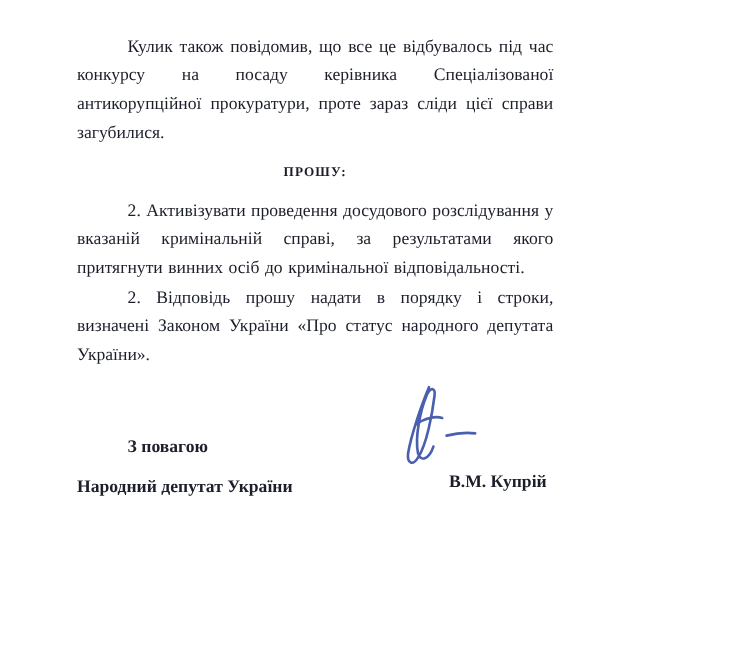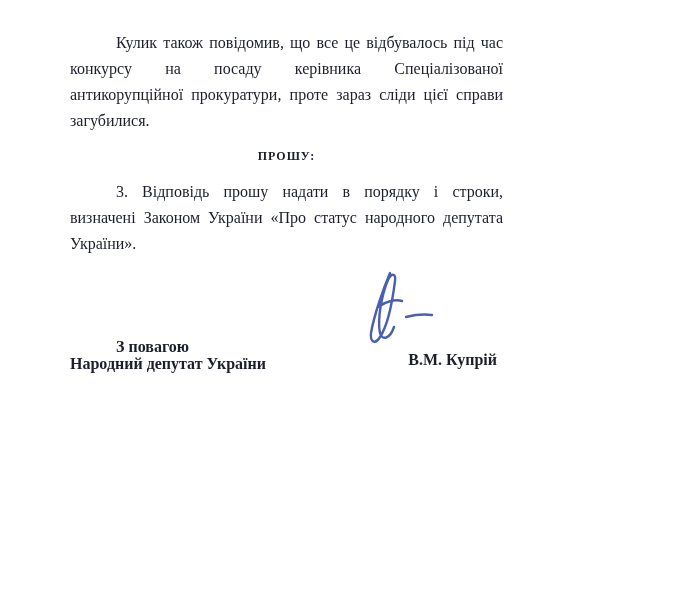--- a/index.html
+++ b/index.html
@@ -36,21 +36,21 @@
     letter-spacing: 1px;
   }
   .sig-block {
     position: relative;
     margin-top: 38px;
     height: 150px;
   }
   .closing {
     position: absolute;
     left: 46px;
-    top: 43px;
+    top: 24px;
     font-size: 16px;
     font-weight: bold;
   }
   .signer-title {
     position: absolute;
     left: 0;
     top: 60px;
     font-size: 16px;
     font-weight: bold;
   }
@@ -73,22 +73,23 @@
 <body>
 
 <div class="page">
 
   <p class="para">Кулик також повідомив, що все це відбувалось під час конкурсу на посаду керівника Спеціалізованої антикорупційної прокуратури, проте зараз сліди цієї справи загубилися.</p>
 
 
   <p class="request-heading">ПРОШУ:</p>
 
 
+  <p class="para">2. Активізувати проведення досудового розслідування у вказаній кримінальній справі, за результатами якого притягнути винних осіб до кримінальної відповідальності.</p>
 
-  <p class="para">3. Відповідь прошу надати в порядку і строки, визначені Законом України «Про статус народного депутата України».</p>
+  <p class="para">2. Відповідь прошу надати в порядку і строки, визначені Законом України «Про статус народного депутата України».</p>
 
   <div class="sig-block">
 
     <span class="closing">З повагою</span>
 
     <span class="signer-title">Народний депутат України</span>
 
     <span class="signer-name">В.М. Купрій</span>
 
     <svg class="signature" viewBox="0 0 120 92" xmlns="http://www.w3.org/2000/svg">

